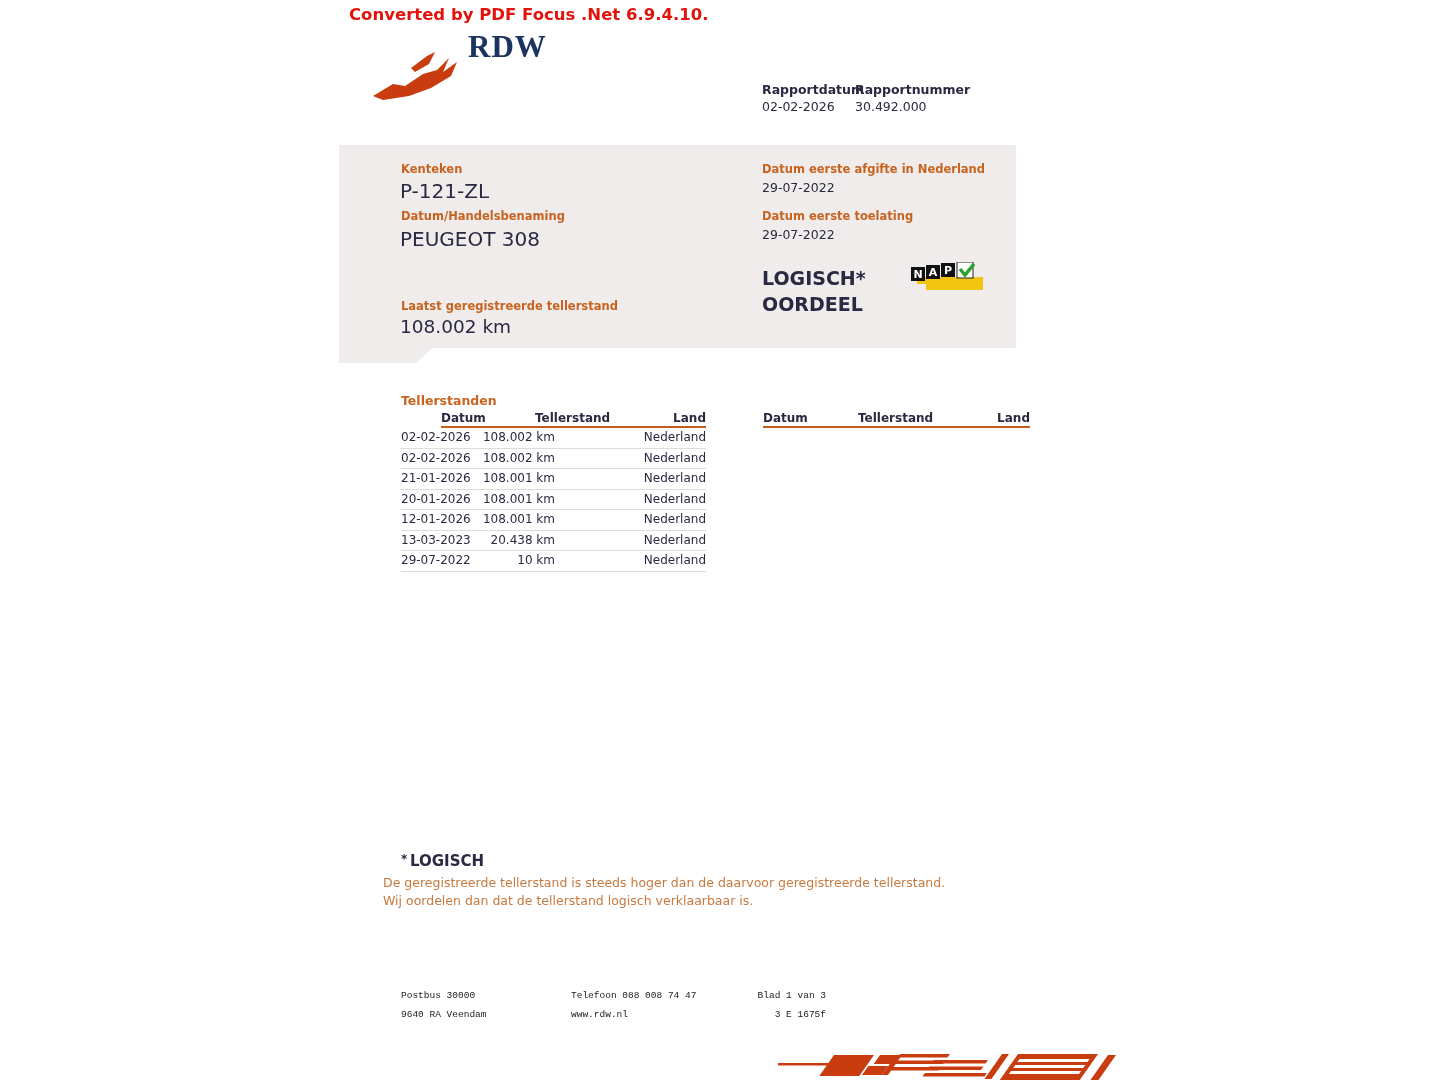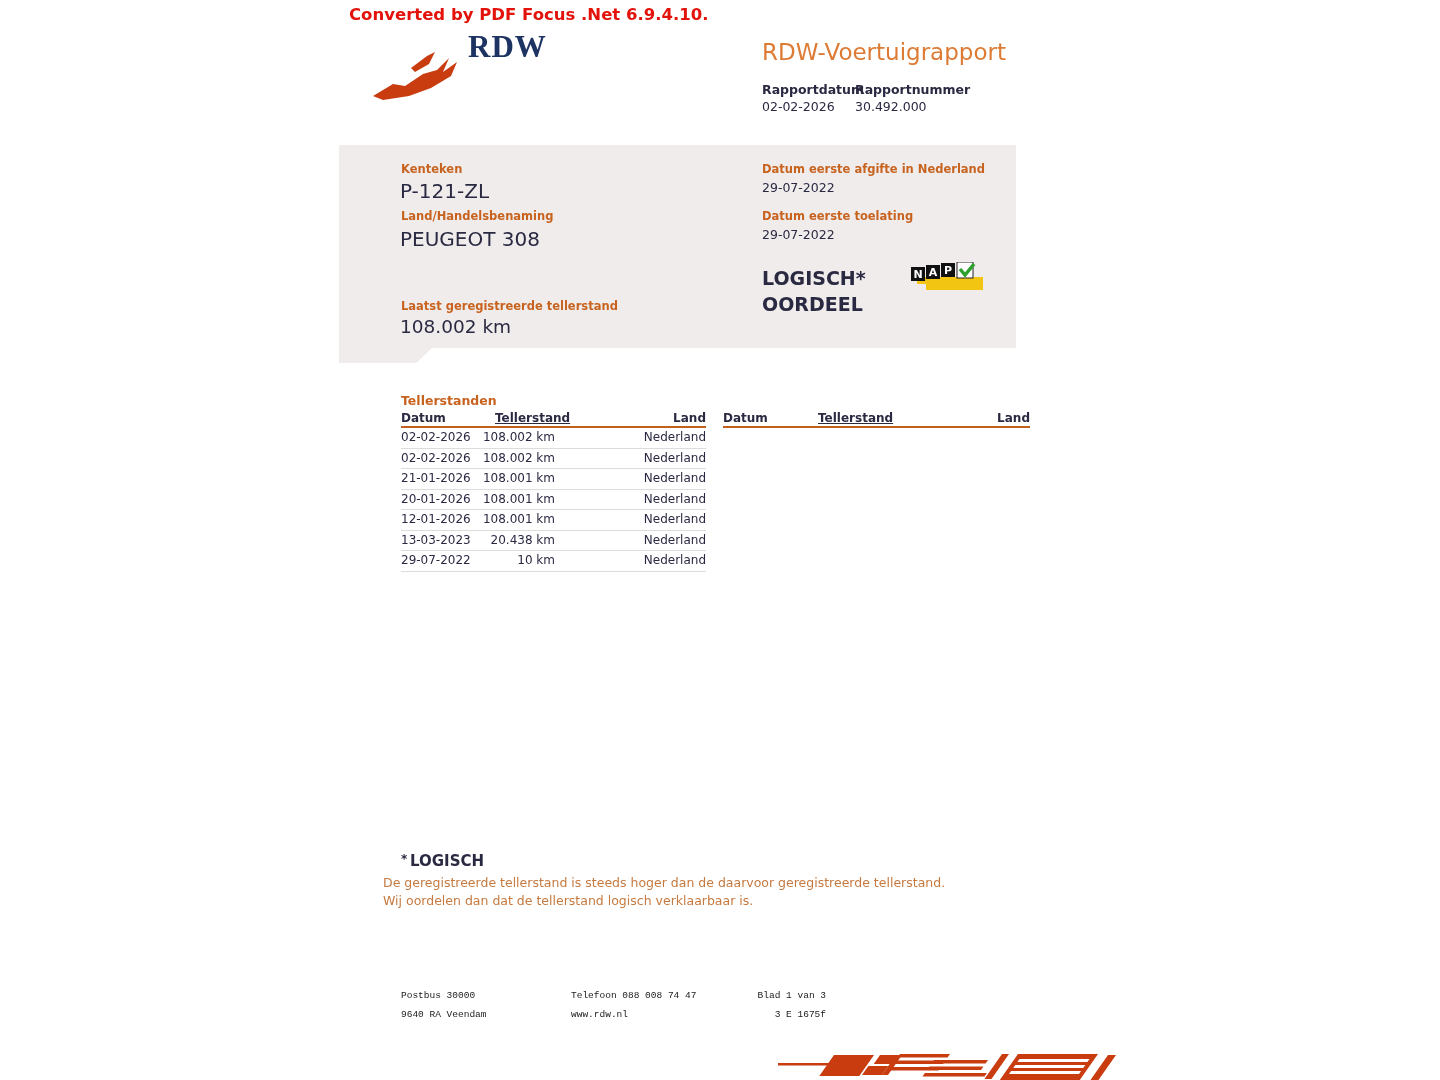--- a/index.html
+++ b/index.html
@@ -44,24 +44,24 @@
   .fld-big{font-size:20px;}
   .fld-mid{font-size:18.5px;}
   .fld-sm{font-size:12.5px;}
   .oordeel{font-size:19px;font-weight:bold;}
 
   .sec-title{left:401px;top:393px;font-size:12.5px;font-weight:bold;color:var(--label-orange);}
 
   .tbl{position:absolute;top:411px;font-size:12px;}
   .tbl-left{left:401px;width:305px;}
   .tbl-right{left:723px;width:307px;}
-  .tbl-head{position:relative;height:17px;border-bottom:2px solid var(--rule-orange);font-weight:bold;}
+  .tbl-head{position:relative;height:17px;border-bottom:2px solid var(--rule-orange);font-weight:bold;margin-left:40px;}
   .tbl-row{position:relative;height:20.5px;border-bottom:1px solid #dcdcdc;}
   .c-datum{position:absolute;left:0;top:2px;}
-  .c-tsh{position:absolute;left:94px;top:0;text-decoration:underline;}
+  .c-tsh{position:absolute;left:94px;top:0;}
   .c-ts{position:absolute;left:0;top:2px;width:154px;text-align:right;}
   .c-land{position:absolute;right:0;top:2px;text-align:right;}
   .c-landh{position:absolute;right:0;top:0;text-align:left;}
 
   .note-star{left:401px;top:852px;font-size:12px;font-weight:bold;}
   .note-head{left:410px;top:852px;font-size:15px;font-weight:bold;}
   .note-body{left:383px;top:874px;width:585px;font-size:12.5px;line-height:17.5px;
     color:var(--note-orange);white-space:normal;}
 
   .foot{font-size:9.5px;color:#1b1b1b;font-family:Liberation Mono, monospace;}
@@ -83,31 +83,30 @@
 
   <div class="abs wm1">Converted by PDF Focus .Net 6.9.4.10.</div>
 
   <svg class="abs logo-swoosh" width="96" height="52" viewBox="0 0 96 52">
     <path fill="var(--brand-orange)" d="M2,46 L22,34 L34,36 L52,24 L66,20 L78,8 L72,22 L86,12 L80,26 L60,38 L38,46 L12,50 Z"></path>
     <path fill="var(--brand-orange)" d="M40,18 L56,6 L64,2 L58,14 L44,22 Z"></path>
   </svg>
   <div class="abs logo-text">RDW</div>
 
 
-  <div class="abs doc-title">RDW-Voertuigrapport</div>
   <div class="abs meta-label meta-col1">Rapportdatum</div>
   <div class="abs meta-label meta-col2">Rapportnummer</div>
   <div class="abs meta-value meta-col1">02-02-2026</div>
   <div class="abs meta-value meta-col2">30.492.000</div>
 
   <div class="abs summary-box">
     <div class="abs fld-label" style="left:62px;top:17px">Kenteken</div>
     <div class="abs fld-big" style="left:61px;top:34px">P-121-ZL</div>
 
-    <div class="abs fld-label" style="left:62px;top:64px">Land/Handelsbenaming</div>
+    <div class="abs fld-label" style="left:62px;top:64px">Datum/Handelsbenaming</div>
     <div class="abs fld-big" style="left:61px;top:82px">PEUGEOT 308</div>
 
     <div class="abs fld-label" style="left:62px;top:154px">Laatst geregistreerde tellerstand</div>
     <div class="abs fld-mid" style="left:61px;top:171px">108.002 km</div>
 
     <div class="abs fld-label" style="left:423px;top:17px">Datum eerste afgifte in Nederland</div>
     <div class="abs fld-sm" style="left:423px;top:35px">29-07-2022</div>
 
     <div class="abs fld-label" style="left:423px;top:64px">Datum eerste toelating</div>
     <div class="abs fld-sm" style="left:423px;top:82px">29-07-2022</div>

